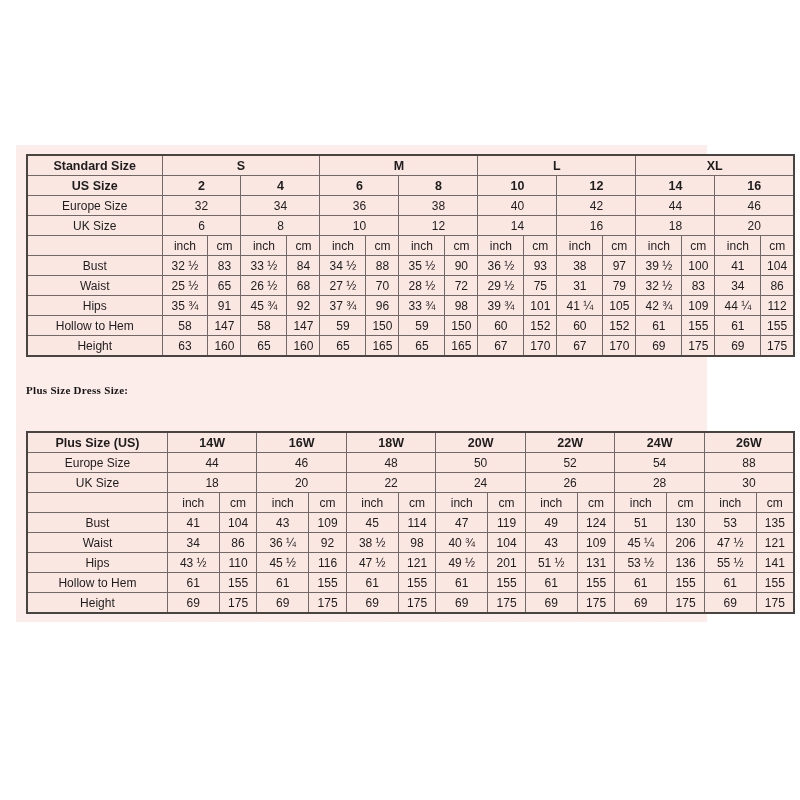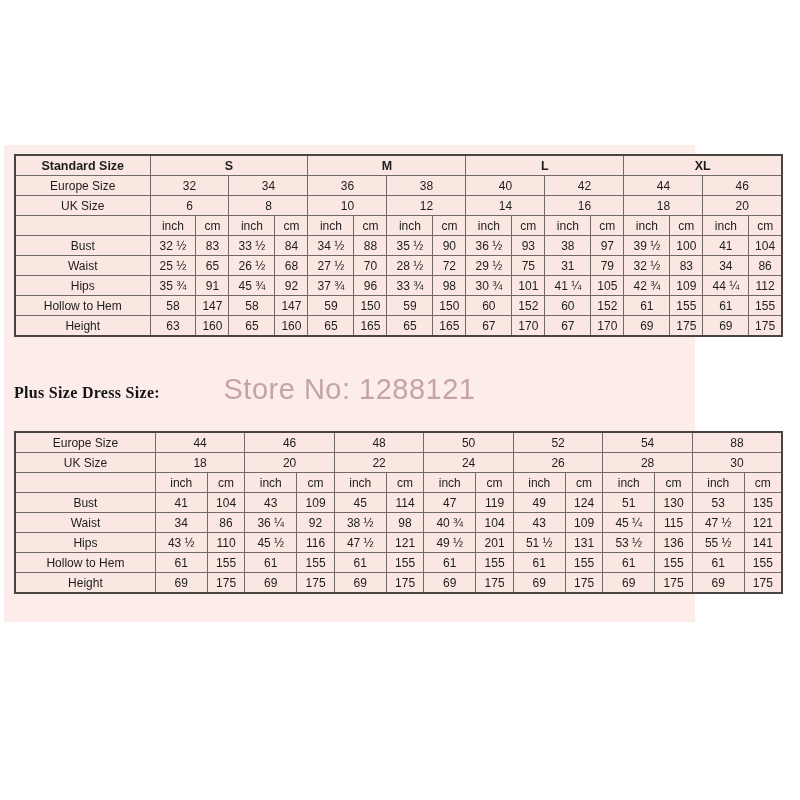--- a/index.html
+++ b/index.html
@@ -1,42 +1,42 @@
 <!DOCTYPE html>
 <html><head>
 <meta charset="utf-8">
 <style>
   html,body{margin:0;padding:0;}
   body{
     width:800px;height:800px;position:relative;background:#ffffff;
     font-family:"Liberation Sans",sans-serif;
   }
   .band{
-    position:absolute;top:145px;left:4px;width:691px;height:477px;
+    position:absolute;top:145px;left:16px;width:691px;height:477px;
     background:#fdedea;
   }
   table.size-table{
     position:absolute;left:10px;width:769px;
     border-collapse:collapse;table-layout:fixed;
     background:#fbe7e2;border:2px solid #474441;
   }
   #standard-table{top:9px;}
   #plus-table{top:286px;}
   table.size-table td{
     border:1px solid #6f6a67;
     height:19px;padding:0 1px;
     text-align:center;vertical-align:middle;
     font-size:12px;color:#1d1d1d;
     overflow:hidden;white-space:nowrap;
   }
   table.size-table td.b{font-weight:bold;font-size:12.5px;}
   .plus-heading{
     position:absolute;top:239px;left:10px;
     font-family:"Liberation Serif",serif;
-    font-weight:bold;font-size:16px;color:#141414;
+    font-weight:bold;font-size:11px;color:#141414;
     letter-spacing:0.3px;
   }
   .watermark{
     position:absolute;top:228px;left:0;width:100%;
     text-align:center;
     font-size:29px;color:#c5a3a7;letter-spacing:0.5px;
   }
 </style>
 </head>
 <body>
@@ -63,20 +63,31 @@
         <col style="width: 5.98%;">
         <col style="width: 4.32%;">
       </colgroup>
     <tbody>
         <tr>
           <td class="b">Standard Size</td>
           <td colspan="4" class="b">S</td>
           <td colspan="4" class="b">M</td>
           <td colspan="4" class="b">L</td>
           <td colspan="4" class="b">XL</td>
+        </tr>
+        <tr>
+          <td class="b">US Size</td>
+          <td colspan="2" class="b">2</td>
+          <td colspan="2" class="b">4</td>
+          <td colspan="2" class="b">6</td>
+          <td colspan="2" class="b">8</td>
+          <td colspan="2" class="b">10</td>
+          <td colspan="2" class="b">12</td>
+          <td colspan="2" class="b">14</td>
+          <td colspan="2" class="b">16</td>
         </tr>
         <tr>
           <td>Europe Size</td>
           <td colspan="2">32</td>
           <td colspan="2">34</td>
           <td colspan="2">36</td>
           <td colspan="2">38</td>
           <td colspan="2">40</td>
           <td colspan="2">42</td>
           <td colspan="2">44</td>
@@ -153,21 +164,21 @@
         <tr>
           <td>Hips</td>
           <td>35 ¾</td>
           <td>91</td>
           <td>45 ¾</td>
           <td>92</td>
           <td>37 ¾</td>
           <td>96</td>
           <td>33 ¾</td>
           <td>98</td>
-          <td>30 ¾</td>
+          <td>39 ¾</td>
           <td>101</td>
           <td>41 ¼</td>
           <td>105</td>
           <td>42 ¾</td>
           <td>109</td>
           <td>44 ¼</td>
           <td>112</td>
         </tr>
         <tr>
           <td>Hollow to Hem</td>
@@ -205,41 +216,50 @@
           <td>69</td>
           <td>175</td>
           <td>69</td>
           <td>175</td>
         </tr>
       </tbody>
   </table>
 
   <div class="plus-heading">Plus Size Dress Size:</div>
 
-  <div class="watermark">Store No: 1288121</div>
 
   <table class="size-table" id="plus-table">
     <colgroup>
         <col style="width: 18.3%;">
         <col style="width: 6.76%;">
         <col style="width: 4.91%;">
         <col style="width: 6.76%;">
         <col style="width: 4.91%;">
         <col style="width: 6.76%;">
         <col style="width: 4.91%;">
         <col style="width: 6.76%;">
         <col style="width: 4.91%;">
         <col style="width: 6.76%;">
         <col style="width: 4.91%;">
         <col style="width: 6.76%;">
         <col style="width: 4.91%;">
         <col style="width: 6.76%;">
         <col style="width: 4.91%;">
       </colgroup>
     <tbody>
+        <tr>
+          <td class="b">Plus Size (US)</td>
+          <td colspan="2" class="b">14W</td>
+          <td colspan="2" class="b">16W</td>
+          <td colspan="2" class="b">18W</td>
+          <td colspan="2" class="b">20W</td>
+          <td colspan="2" class="b">22W</td>
+          <td colspan="2" class="b">24W</td>
+          <td colspan="2" class="b">26W</td>
+        </tr>
         <tr>
           <td>Europe Size</td>
           <td colspan="2">44</td>
           <td colspan="2">46</td>
           <td colspan="2">48</td>
           <td colspan="2">50</td>
           <td colspan="2">52</td>
           <td colspan="2">54</td>
           <td colspan="2">88</td>
         </tr>
@@ -293,21 +313,21 @@
           <td>86</td>
           <td>36 ¼</td>
           <td>92</td>
           <td>38 ½</td>
           <td>98</td>
           <td>40 ¾</td>
           <td>104</td>
           <td>43</td>
           <td>109</td>
           <td>45 ¼</td>
-          <td>115</td>
+          <td>206</td>
           <td>47 ½</td>
           <td>121</td>
         </tr>
         <tr>
           <td>Hips</td>
           <td>43 ½</td>
           <td>110</td>
           <td>45 ½</td>
           <td>116</td>
           <td>47 ½</td>

